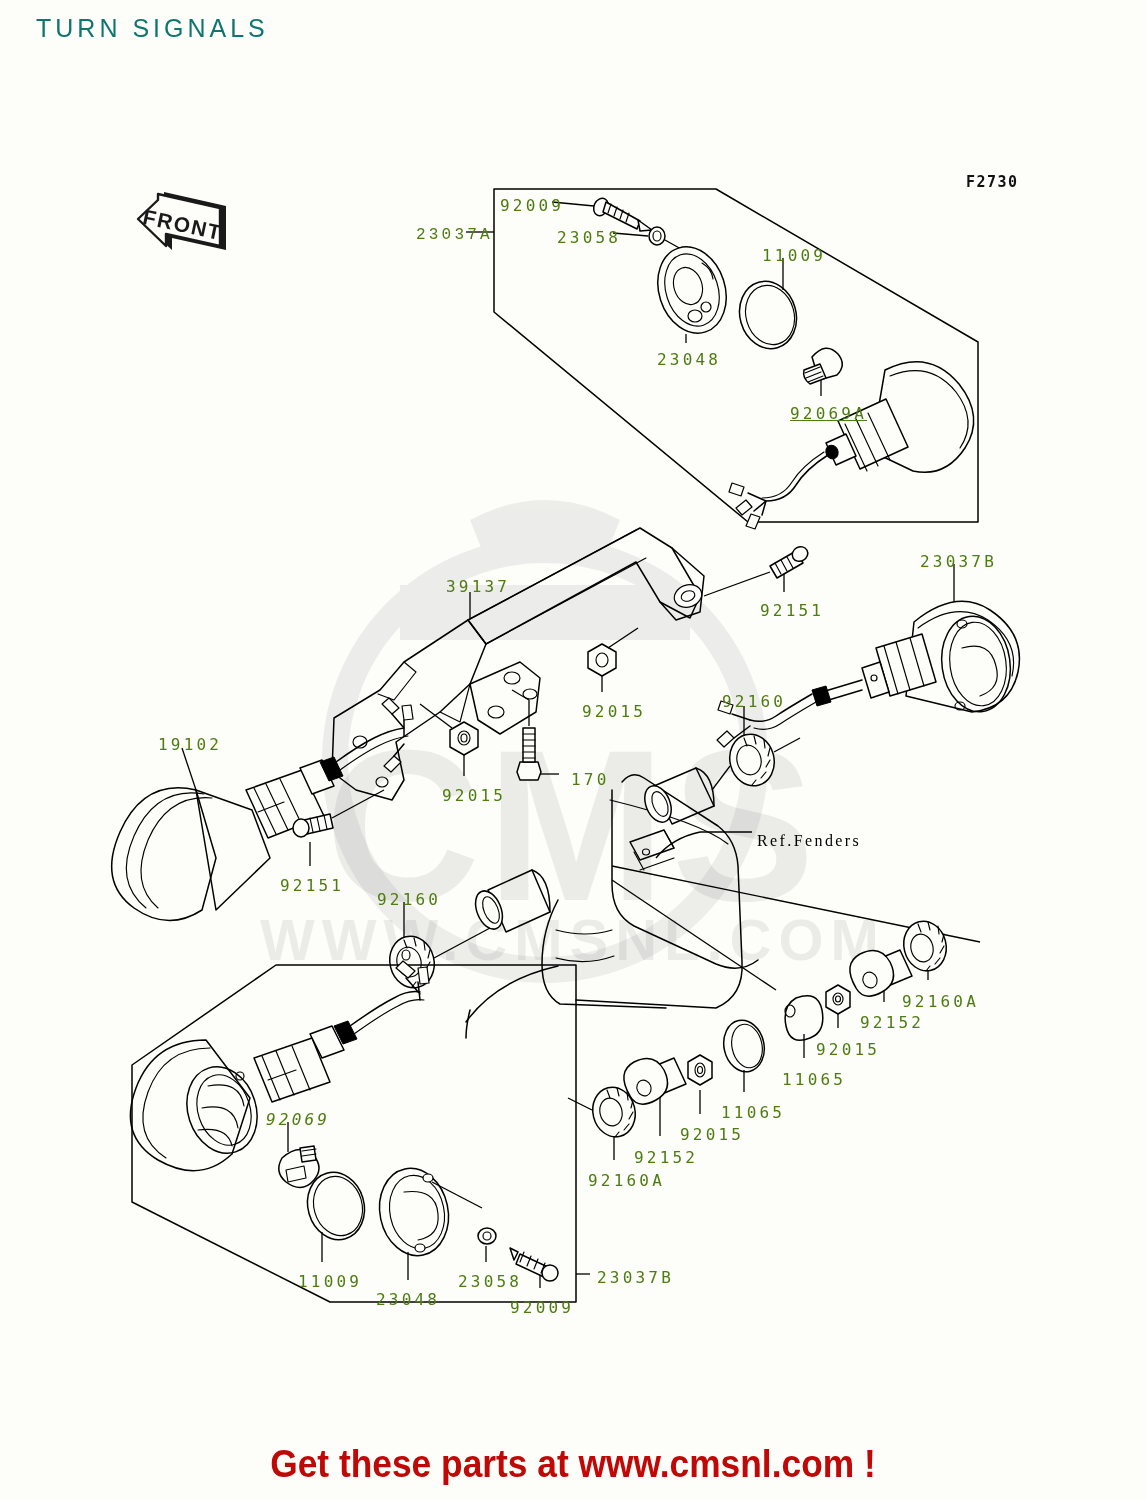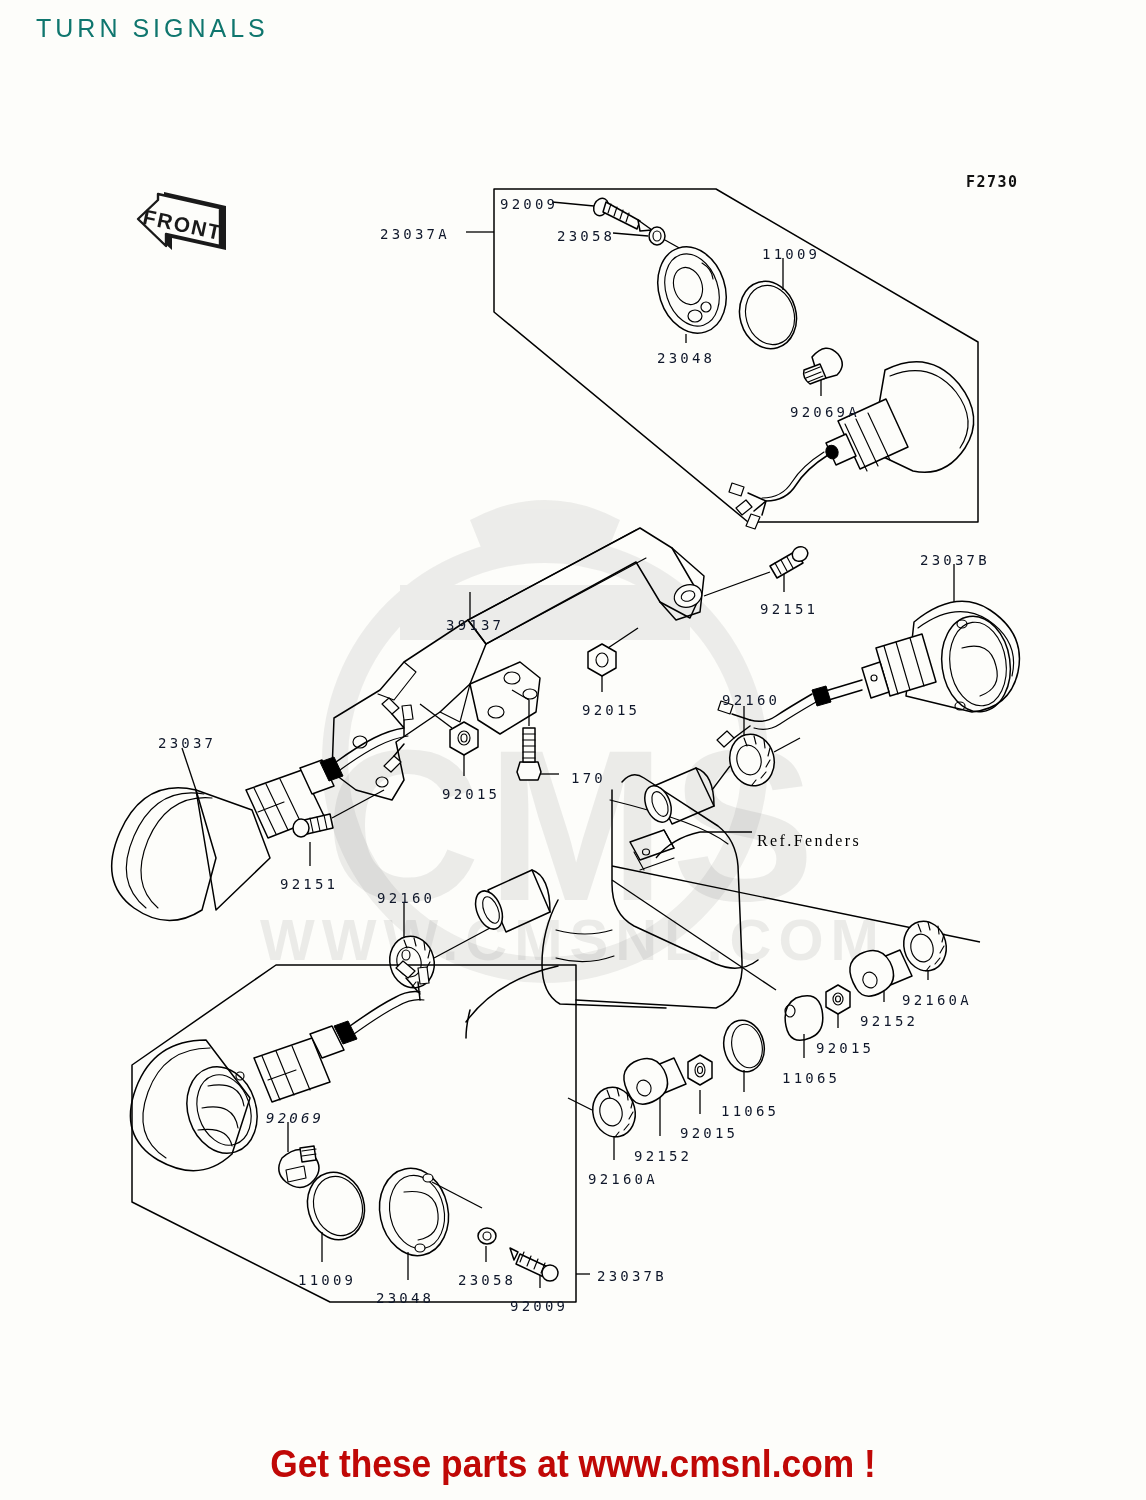--- a/index.html
+++ b/index.html
@@ -30,21 +30,21 @@
   
   .wm{position:absolute;left:0;top:0;width:1146px;height:1500px;pointer-events:none;}
 
   
   .frontArrow{position:absolute;left:136px;top:188px;width:96px;height:82px;}
 
   
   .lbl{
     position:absolute;
     font-family:"DejaVu Sans Mono","Liberation Mono",monospace;
-    font-size:14px;color:#0f172a;letter-spacing:3.2px;white-space:nowrap;
+    font-size:16px;color:#4d7c0f;letter-spacing:3.2px;white-space:nowrap;
     font-weight:500;
   }
   .ref{
     position:absolute;
     font-family:Liberation Serif, serif;
     font-size:16px;color:#000;letter-spacing:2.4px;white-space:nowrap;
   }
   svg.art{position:absolute;left:0;top:0;width:1146px;height:1500px;overflow:visible;}
   svg .ln{fill:none;stroke:#000;stroke-width:1.5;stroke-linecap:round;stroke-linejoin:round;}
   svg .thin{fill:none;stroke:#000;stroke-width:1.15;stroke-linecap:round;stroke-linejoin:round;}
@@ -408,31 +408,31 @@
       <path class="lead" d="M540 1288 L540 1268"></path>
       <path class="wht" d="M520 1254 l30 14 l-4 10 l-30 -14 z"></path>
       <path class="thin" d="M524 1252 l-4 10 M531 1256 l-4 10 M538 1259 l-4 10 M545 1263 l-4 10"></path>
       <ellipse class="wht" cx="550" cy="1273" rx="8" ry="8"></ellipse>
       <path class="wht" d="M518 1252 l-8 -4 l4 12 z"></path>
     </g>
 
   </svg>
 
   <div class="lbl" style="left:500px;top:196px;">92009</div>
-  <div class="lbl" style="left:380px;top:226px;">23037A</div>
+  <div class="lbl" style="left:416px;top:226px;font-family:Liberation Mono, monospace;">23037A</div>
   <div class="lbl" style="left:557px;top:228px;">23058</div>
   <div class="lbl" style="left:762px;top:246px;">11009</div>
   <div class="lbl" style="left:657px;top:350px;">23048</div>
-  <div class="lbl" style="left:790px;top:404px;">92069A</div>
+  <div class="lbl" style="left:790px;top:404px;text-decoration:underline;">92069A</div>
   <div class="lbl" style="left:920px;top:552px;">23037B</div>
-  <div class="lbl" style="left:446px;top:577px;margin-top:40px;">39137</div>
+  <div class="lbl" style="left:446px;top:577px;">39137</div>
   <div class="lbl" style="left:760px;top:601px;">92151</div>
   <div class="lbl" style="left:582px;top:702px;">92015</div>
   <div class="lbl" style="left:722px;top:692px;">92160</div>
-  <div class="lbl" style="left:158px;top:735px;">23037</div>
+  <div class="lbl" style="left:158px;top:735px;">19102</div>
   <div class="lbl" style="left:442px;top:786px;">92015</div>
   <div class="lbl" style="left:571px;top:770px;">170</div>
   <div class="lbl" style="left:280px;top:876px;">92151</div>
   <div class="lbl" style="left:377px;top:890px;">92160</div>
   <div class="lbl" style="left:902px;top:992px;">92160A</div>
   <div class="lbl" style="left:860px;top:1013px;">92152</div>
   <div class="lbl" style="left:816px;top:1040px;">92015</div>
   <div class="lbl" style="left:782px;top:1070px;">11065</div>
   <div class="lbl" style="left:721px;top:1103px;">11065</div>
   <div class="lbl" style="left:680px;top:1125px;">92015</div>

